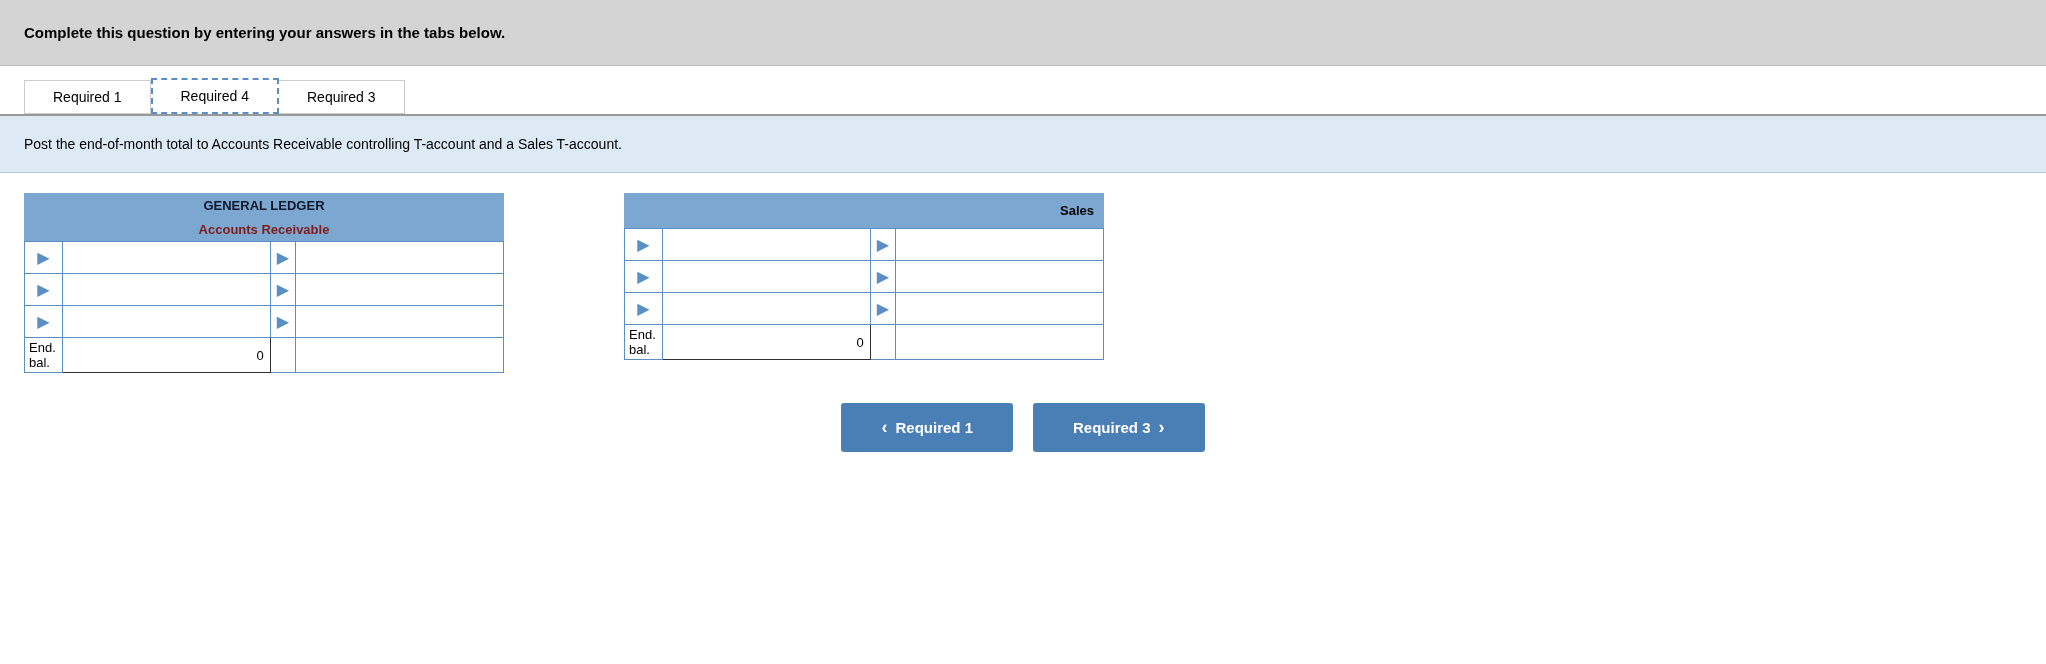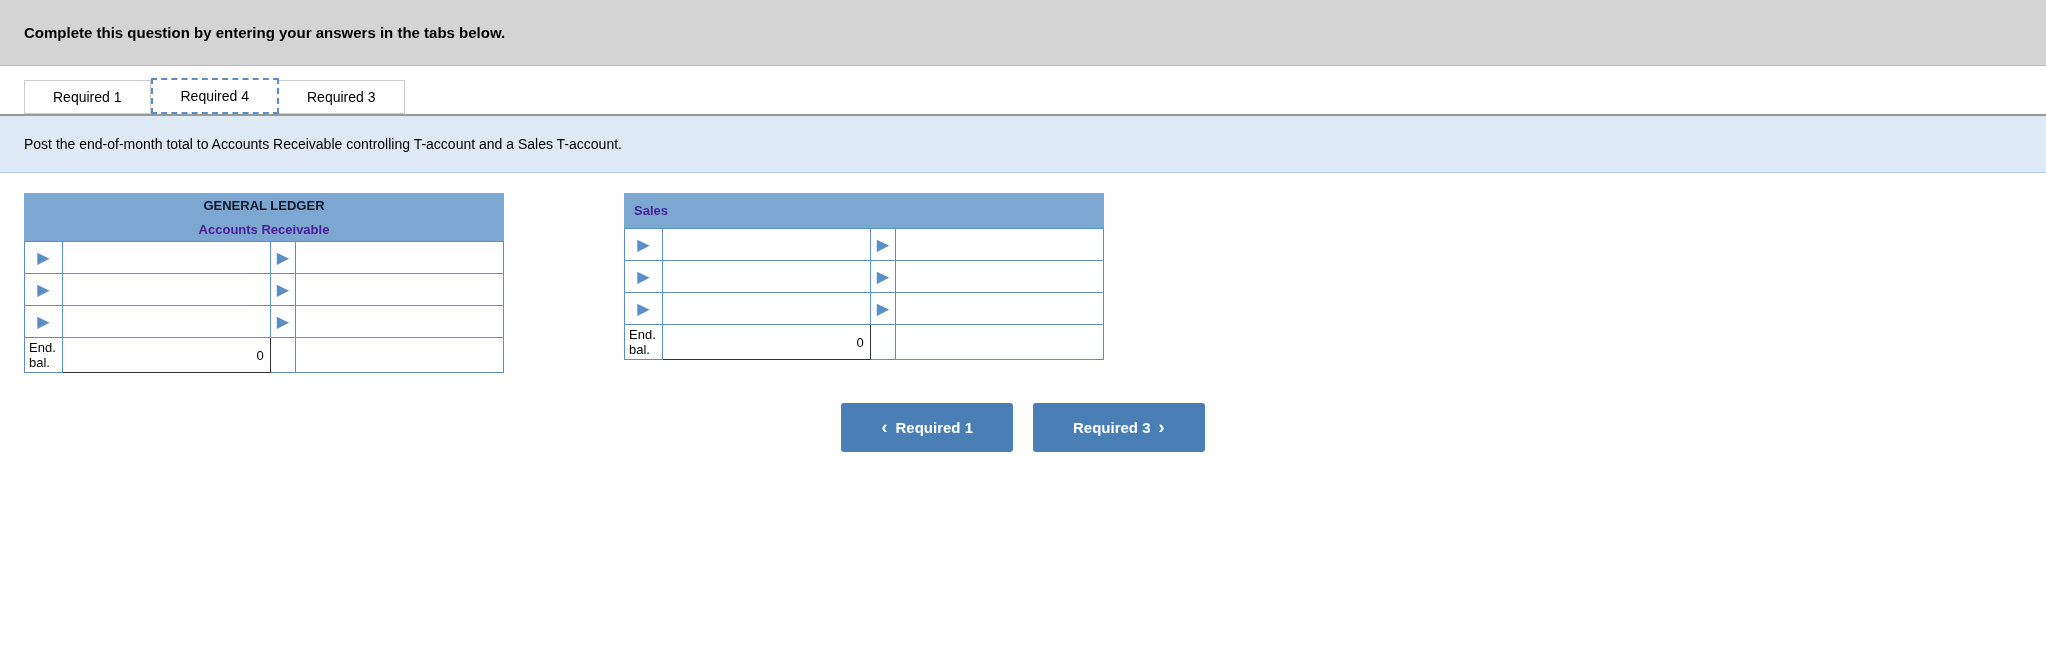--- a/index.html
+++ b/index.html
@@ -86,30 +86,30 @@
       background: #7ba7d0;
       color: #0f172a;
       padding: 5px;
       font-size: 13px;
     }
 
     .ledger-subtitle {
       font-weight: bold;
       text-align: center;
       background: #7ba7d0;
-      color: #4c1d95;
+      color: #7f1d1d;
       padding: 4px;
       font-size: 13px;
     }
 
     .sales-title {
       font-weight: bold;
-      text-align: left;
+      text-align: right;
       background: #7ba7d0;
-      color: #4c1d95;
+      color: #000000;
       padding: 10px;
       font-size: 13px;
     }
 
     table {
       width: 100%;
       border-collapse: collapse;
     }
 
     table td {

